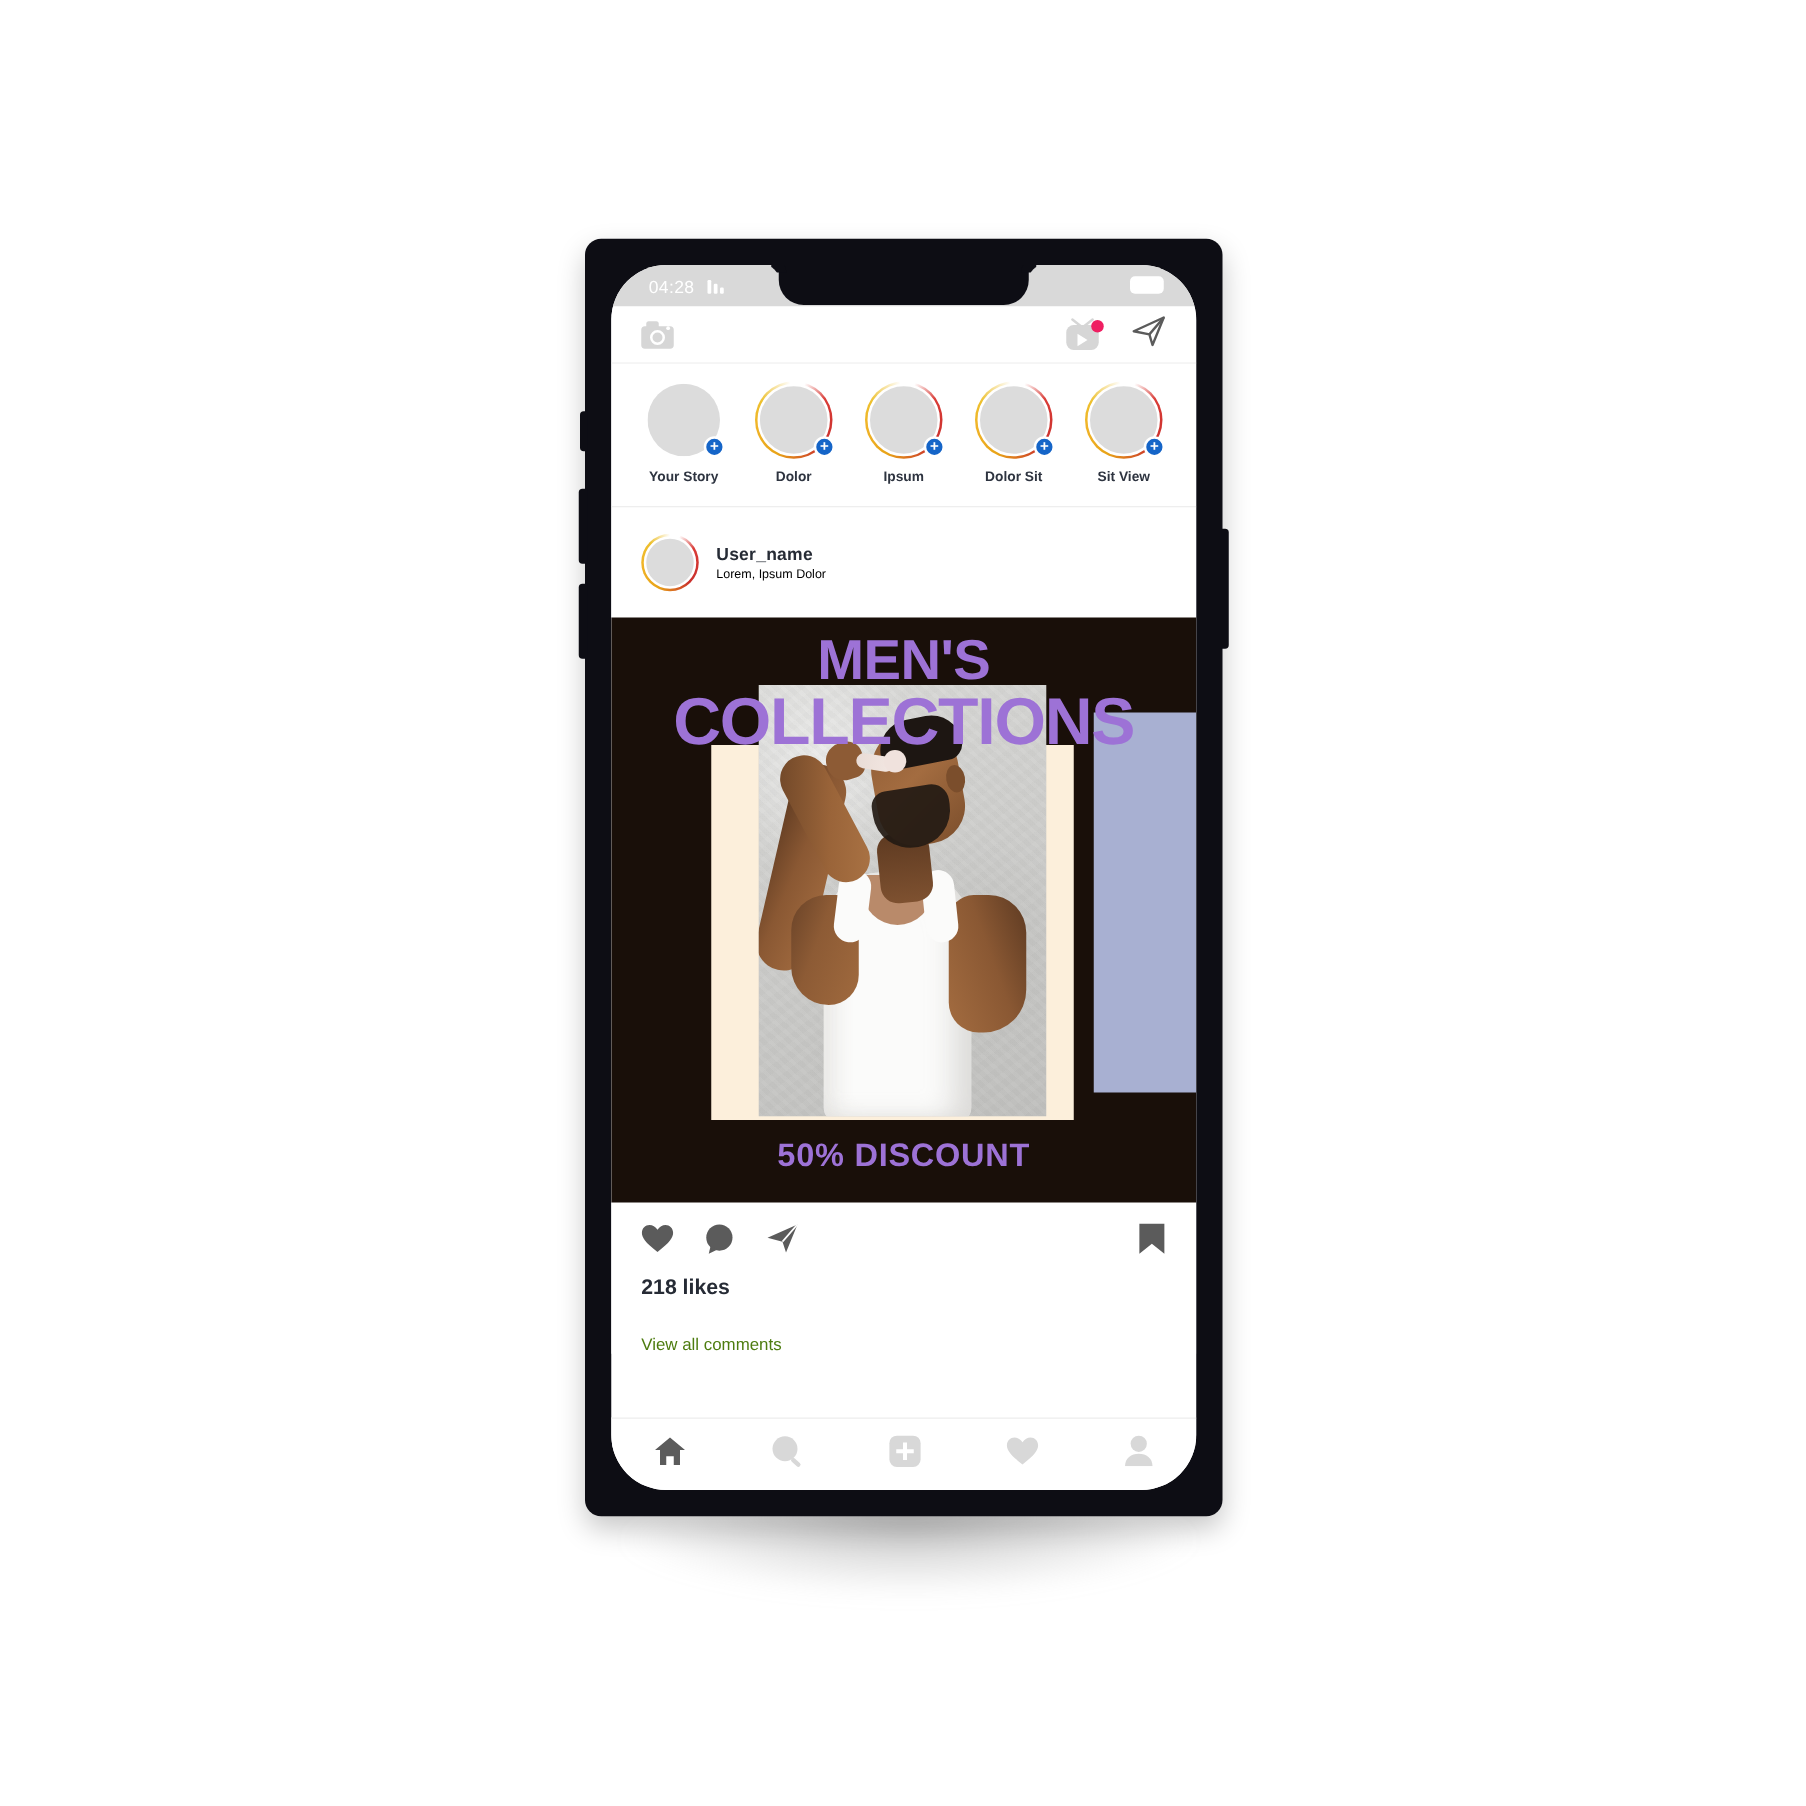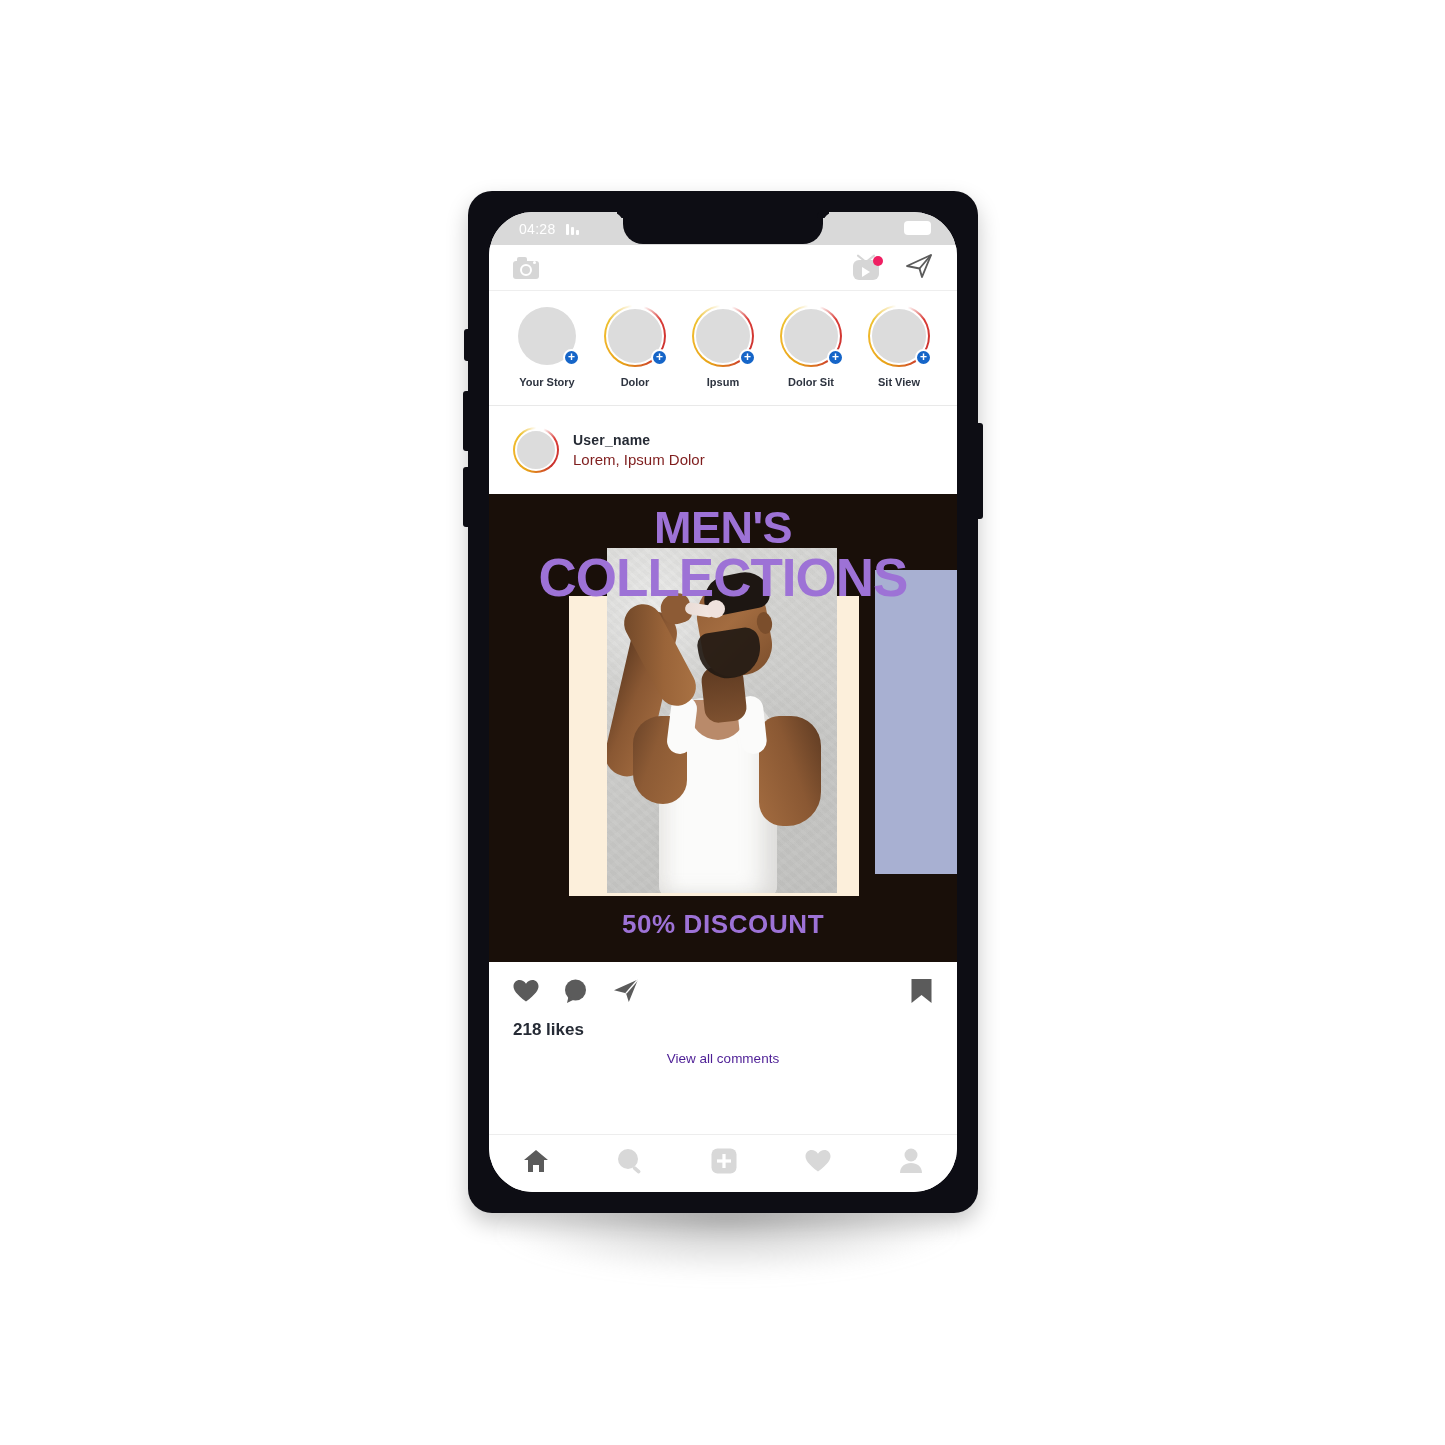--- a/index.html
+++ b/index.html
@@ -32,21 +32,21 @@
   }
 
   
   .phone {
     position: absolute;
     left: 468px;
     top: 191px;
     width: 510px;
     height: 1022px;
     background: #0d0d14;
-    border-radius: 24px;
+    border-radius: 13px;
     box-shadow: 0 10px 22px rgba(0,0,0,0.22);
   }
 
   .side-btn {
     position: absolute;
     background: #0d0d14;
     border-radius: 3px;
   }
   .btn-mute   { left: -4px; top: 138px; width: 6px;  height: 32px; border-radius: 3px 0 0 3px; }
   .btn-volup  { left: -5px; top: 200px; width: 7px;  height: 60px; border-radius: 3px 0 0 3px; }
@@ -219,21 +219,21 @@
   .ph-avatar-ring {
     width: 46px; height: 46px; border-radius: 50%; padding: 2px;
     background: conic-gradient(from 205deg, #e8a317 0deg, #f0b429 60deg, #edc02e 110deg, #ffffff 155deg, #ffffff 175deg, #d93b36 215deg, #c9302c 290deg, #e8a317 360deg);
   }
   .ph-avatar {
     width: 100%; height: 100%; background: #dcdcdc; border-radius: 50%;
     border: 2px solid #ffffff;
   }
   .ph-text { margin-left: 14px; }
   .ph-name { font-size: 14px; font-weight: bold; color: #262b35; letter-spacing: 0.2px; }
-  .ph-loc  { font-size: 15px; color: #7f1d1d; margin-top: 3px; }
+  .ph-loc  { font-size: 10px; color: #000000; margin-top: 3px; }
 
   
   .post-media {
     position: relative;
     width: 468px;
     height: 468px;
     background: #190f09;
     overflow: hidden;
   }
   .pm-lav {
@@ -401,21 +401,21 @@
   .caption-block { padding: 0 24px; background: #ffffff; }
   .likes { font-size: 17px; font-weight: bold; color: #262b35; }
   .caption {
     margin-top: 7px;
     font-size: 13.5px;
     color: #262b35;
     line-height: 1.5;
   }
   .caption b { font-weight: bold; margin-right: 12px; }
   .caption .more { color: #9aa0a8; }
-  .view-comments { margin-top: 11px; font-size: 13.5px; color: #4c1d95; text-align: center; }
+  .view-comments { margin-top: 28px; font-size: 13.5px; color: #4d7c0f; }
 
   
   .tabbar {
     position: absolute;
     left: 0; bottom: 0;
     width: 100%;
     height: 58px;
     background: #ffffff;
     border-top: 1px solid #ededed;
     display: flex;

